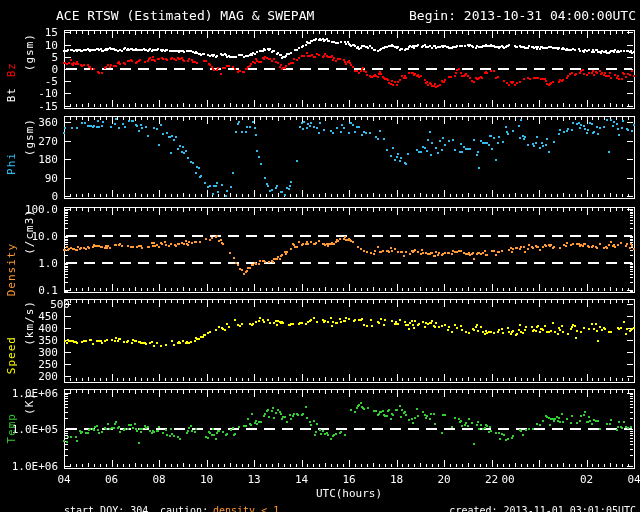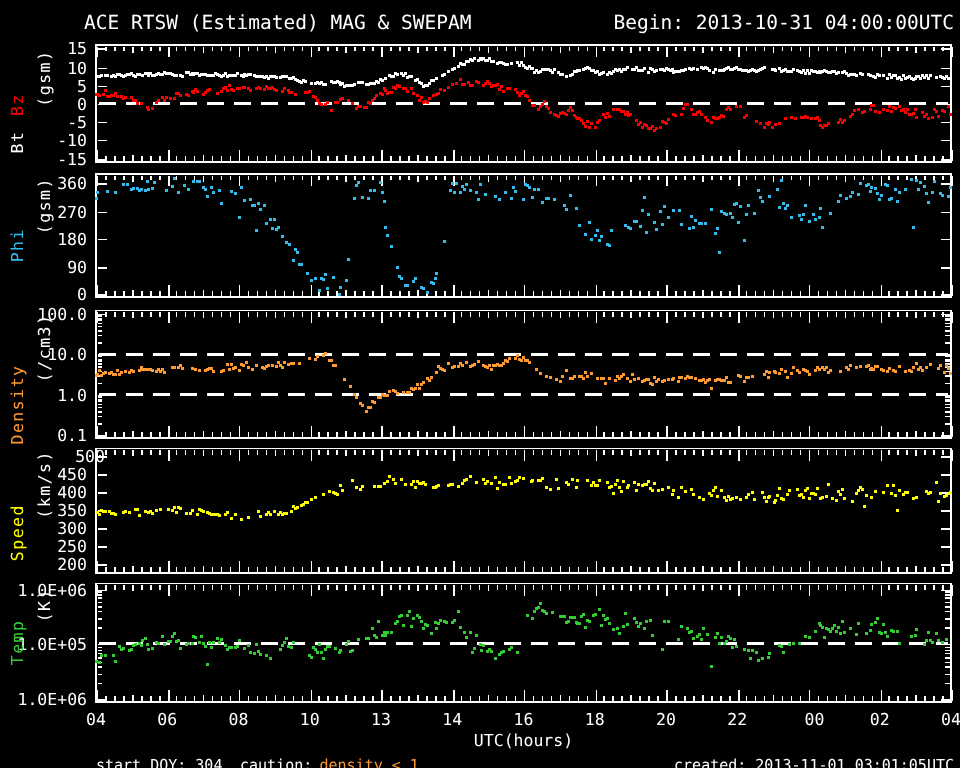--- a/index.html
+++ b/index.html
@@ -2969,21 +2969,21 @@
       <span class="xlab" style="left: 64px;">04</span>
       <span class="xlab" style="left: 111.5px;">06</span>
       <span class="xlab" style="left: 159px;">08</span>
       <span class="xlab" style="left: 206.5px;">10</span>
       <span class="xlab" style="left: 254px;">13</span>
       <span class="xlab" style="left: 301.5px;">14</span>
       <span class="xlab" style="left: 349px;">16</span>
       <span class="xlab" style="left: 396.5px;">18</span>
       <span class="xlab" style="left: 444px;">20</span>
       <span class="xlab" style="left: 491.5px;">22</span>
-      <span class="xlab" style="left: 543px;">00</span>
+      <span class="xlab" style="left: 508px;">00</span>
       <span class="xlab" style="left: 586.5px;">02</span>
       <span class="xlab" style="left: 634px;">04</span>
     </div>
   <span class="t-left">ACE RTSW (Estimated) MAG &amp; SWEPAM</span>
   <span class="t-right">Begin: 2013-10-31 04:00:00UTC</span>
   <span class="xaxis-title">UTC(hours)</span>
   <span class="foot f-start">start DOY: 304</span>
   <span class="foot f-caution">caution:</span>
   <span class="foot f-note">density &lt; 1</span>
   <span class="foot f-created">created: 2013-11-01 03:01:05UTC</span>

